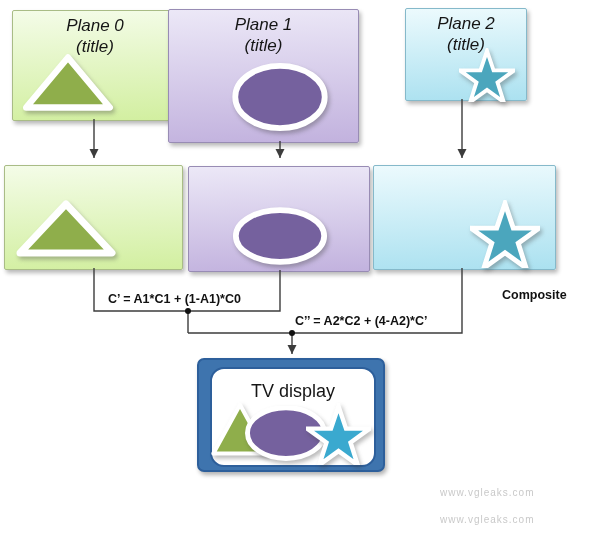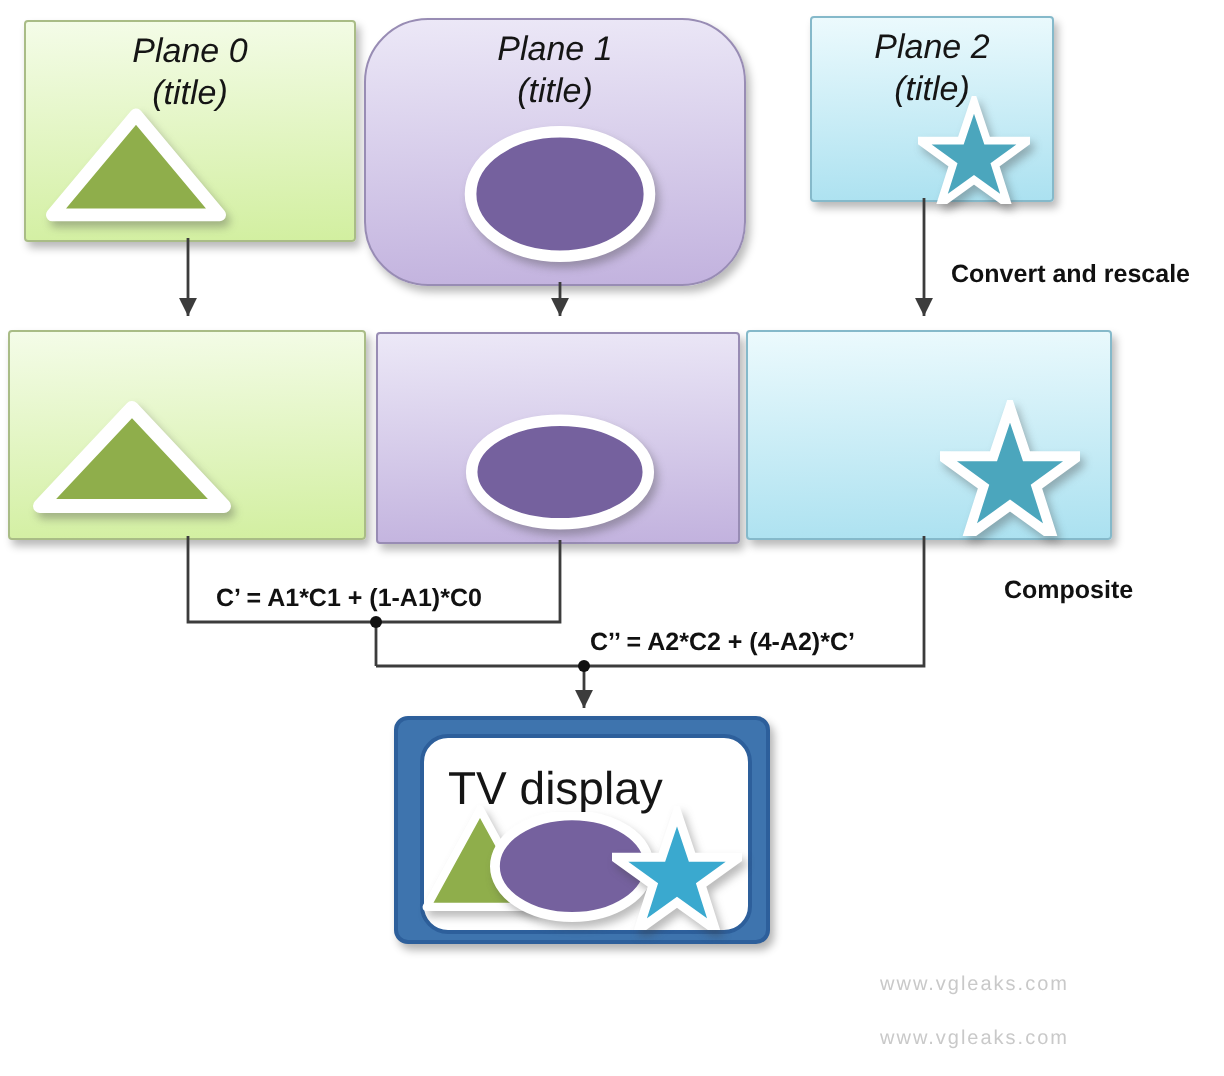--- a/index.html
+++ b/index.html
@@ -26,42 +26,42 @@
   .formula{position:absolute;font-weight:bold;font-size:12.5px;white-space:nowrap;color:#111;}
   .tv-frame{
     position:absolute;left:197px;top:358px;width:188px;height:114px;
     background:var(--tv-frame,#3e74ae);border:2px solid var(--tv-border,#2d5f9b);
     border-radius:7px;box-sizing:border-box;box-shadow:2px 3px 4px rgba(0,0,0,.3);
   }
   .tv-screen{
     position:absolute;left:11px;top:7px;width:162px;height:96px;
     background:#fff;border:2px solid var(--tv-border,#2d5f9b);border-radius:14px;
   }
-  .tv-title{position:absolute;left:0;top:12px;width:100%;text-align:left;font-size:23px;color:#151515;padding-left:12px;}
+  .tv-title{position:absolute;left:0;top:12px;width:100%;text-align:center;font-size:18px;color:#151515;}
   .watermark{
     position:absolute;left:440px;width:155px;
     font-size:10px;letter-spacing:1px;color:var(--watermark,#c9c9c9);
   }
 </style>
 </head>
 <body>
 
 <div class="canvas">
 
   <div class="plane-box box-green" style="left:12px;top:10px;width:164px;height:109px;">
     <div class="plane-title">
       <div>Plane 0</div>
       <div>(title)</div>
     </div>
   </div>
   <svg class="shape" style="left:22px;top:52px;" width="92" height="60" viewBox="0 0 100 66">
     <polygon class="tri" points="50,6 96,61 4,61"></polygon>
   </svg>
 
-  <div class="plane-box box-purple" style="left:182px;top:9px;width:189px;height:132px;border-radius:32px;">
+  <div class="plane-box box-purple" style="left:168px;top:9px;width:189px;height:132px;">
     <div class="plane-title">
       <div>Plane 1</div>
       <div>(title)</div>
     </div>
   </div>
   <svg class="shape" style="left:231px;top:62px;" width="98" height="70" viewBox="0 0 100 72">
     <ellipse class="ell" cx="50" cy="36" rx="46" ry="32"></ellipse>
   </svg>
 
   <div class="plane-box box-cyan" style="left:405px;top:8px;width:120px;height:91px;">
@@ -101,21 +101,20 @@
       <line x1="462" y1="99" x2="462" y2="158" marker-end="url(#arw)"></line>
       <polyline points="94,268 94,311 280,311 280,270"></polyline>
       <line x1="188" y1="311" x2="188" y2="333"></line>
       <polyline points="462,268 462,333 188,333"></polyline>
       <line x1="292" y1="333" x2="292" y2="354" marker-end="url(#arw)"></line>
     </g>
     <circle cx="188" cy="311" r="3" fill="#111"></circle>
     <circle cx="292" cy="333" r="3" fill="#111"></circle>
   </svg>
 
-  <div class="lbl" style="left:450px;top:130px;width:145px;text-align:right;">Convert and rescale</div>
   <div class="lbl" style="left:502px;top:288px;">Composite</div>
   <div class="formula" style="left:108px;top:292px;">C’ = A1*C1 + (1-A1)*C0</div>
   <div class="formula" style="left:295px;top:314px;">C’’ = A2*C2 + (4-A2)*C’</div>
 
   <div class="tv-frame">
     <div class="tv-screen">
       <div class="tv-title">TV display</div>
     </div>
   </div>
   <svg class="shape" style="left:211px;top:400px;" width="58" height="57" viewBox="0 0 100 98">

